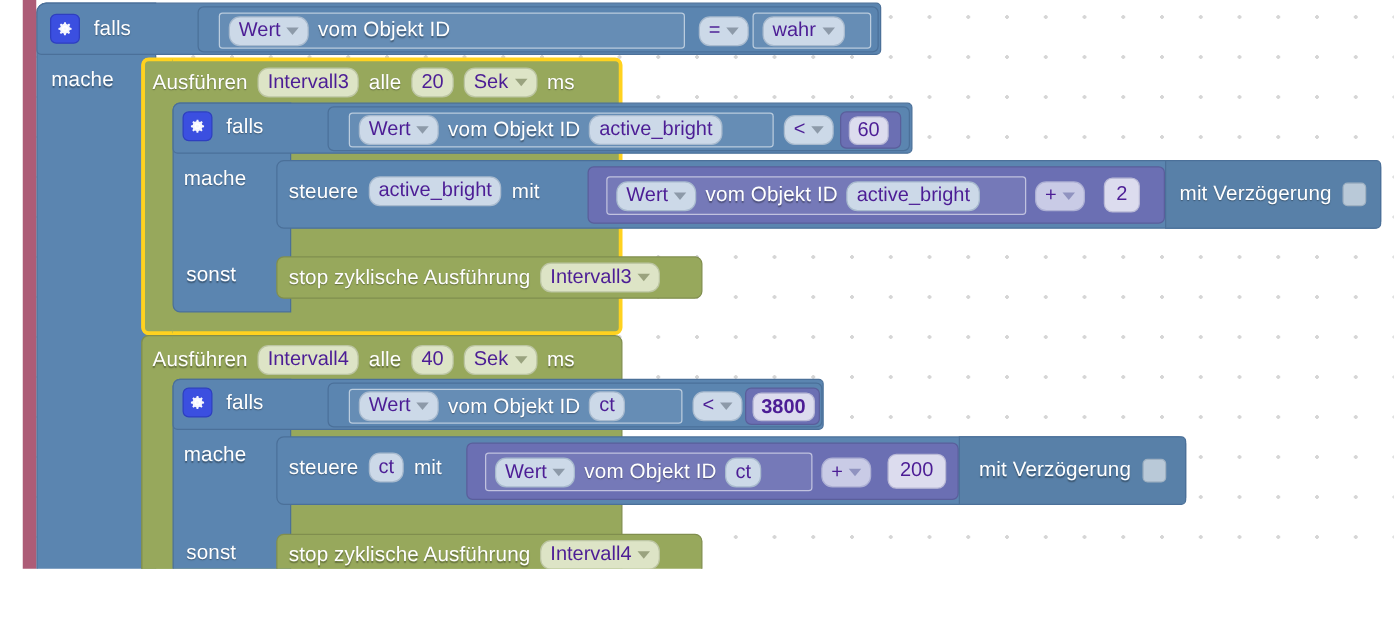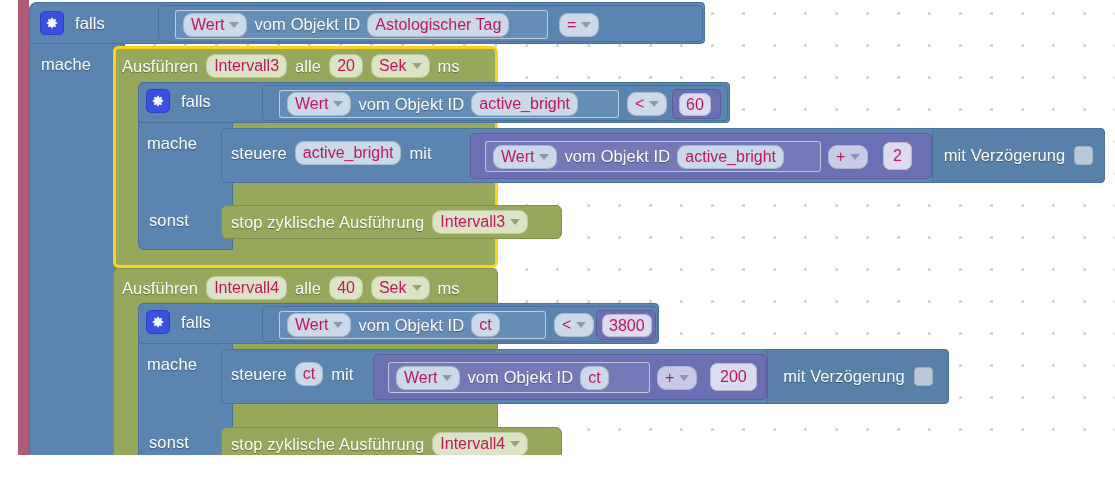--- a/index.html
+++ b/index.html
@@ -47,21 +47,21 @@
     text-shadow:0 1px 1px rgba(0,0,0,0.35);
   }
 
   
   .field{
     display:inline-flex;align-items:center;gap:5px;
     background:#ccd9e8;
     border:1px solid #a8bace;
     border-radius:9px;
     padding:2px 7px;
-    font-size:16px;color:#be185d;
+    font-size:16px;color:#4c1d95;
     white-space:nowrap;
     box-sizing:border-box;
     height:24px;
   }
   .field.green-f{background:#dde4c6;border-color:#bcc5a2;}
   .field.lav{background:#c9cbe6;border-color:#adb0d4;}
   .field.num{background:#dcdcee;border-color:#b9b9d6;border-radius:7px;}
 
   .caret{
     width:0;height:0;border-left:5px solid transparent;border-right:5px solid transparent;
@@ -116,31 +116,36 @@
   <div class="blk blue" style="left:140px;top:5px;width:545px;height:37px;border-radius:5px;">
     <div class="row" style="gap:7px;">
 
       <div class="inline-in" style="left:16px;top:4px;width:373px;height:29px;">
         <div class="row" style="gap:7px;padding:0 7px;">
           <span class="field">
             <span>Wert</span>
             <i class="caret"></i>
           </span>
           <span class="lbl">vom Objekt ID</span>
-          <span class="field">
-            <span>Astologischer Tag</span>
-          </span>
         </div>
       </div>
 
       <span class="field" style="position:absolute;left:400px;top:7px;">
         <span>=</span>
         <i class="caret"></i>
       </span>
 
+      <div class="inline-in" style="left:443px;top:4px;width:95px;height:29px;">
+        <div class="row" style="gap:6px;padding:0 7px;">
+          <span class="field">
+            <span>wahr</span>
+            <i class="caret"></i>
+          </span>
+        </div>
+      </div>
     </div>
   </div>
 
   <span class="lbl" style="position:absolute;left:23px;top:56px;z-index:4;">mache</span>
 
   <div class="blk green sel-green" style="left:95px;top:46px;width:385px;height:222px;border-radius:6px;"></div>
 
   <div class="blk green sel-green" style="left:95px;top:46px;width:25px;height:222px;border-radius:6px 0 0 6px;border-right:none;"></div>
 
   <div style="position:absolute;left:104px;top:54px;display:flex;align-items:center;gap:8px;z-index:5;">
@@ -292,21 +297,21 @@
         <span class="lbl">vom Objekt ID</span>
         <span class="field">
           <span>ct</span>
         </span>
       </div>
     </div>
     <span class="field" style="position:absolute;left:291px;top:6px;">
       <span>&lt;</span>
       <i class="caret"></i>
     </span>
-    <div class="blk purple" style="left:333px;top:3px;width:60px;height:30px;border-radius:5px;">
+    <div class="blk purple" style="left:333px;top:3px;width:60px;height:30px;border-radius:5px;font-weight:bold;">
       <span class="field num" style="position:absolute;left:5px;top:3px;height:23px;padding:1px 6px;">
         <span>3800</span>
       </span>
     </div>
   </div>
 
   <span class="lbl" style="position:absolute;left:129px;top:356px;z-index:6;">mache</span>
 
   <div class="blk blue" style="left:203px;top:349px;width:728px;height:55px;border-radius:6px;"></div>
 

